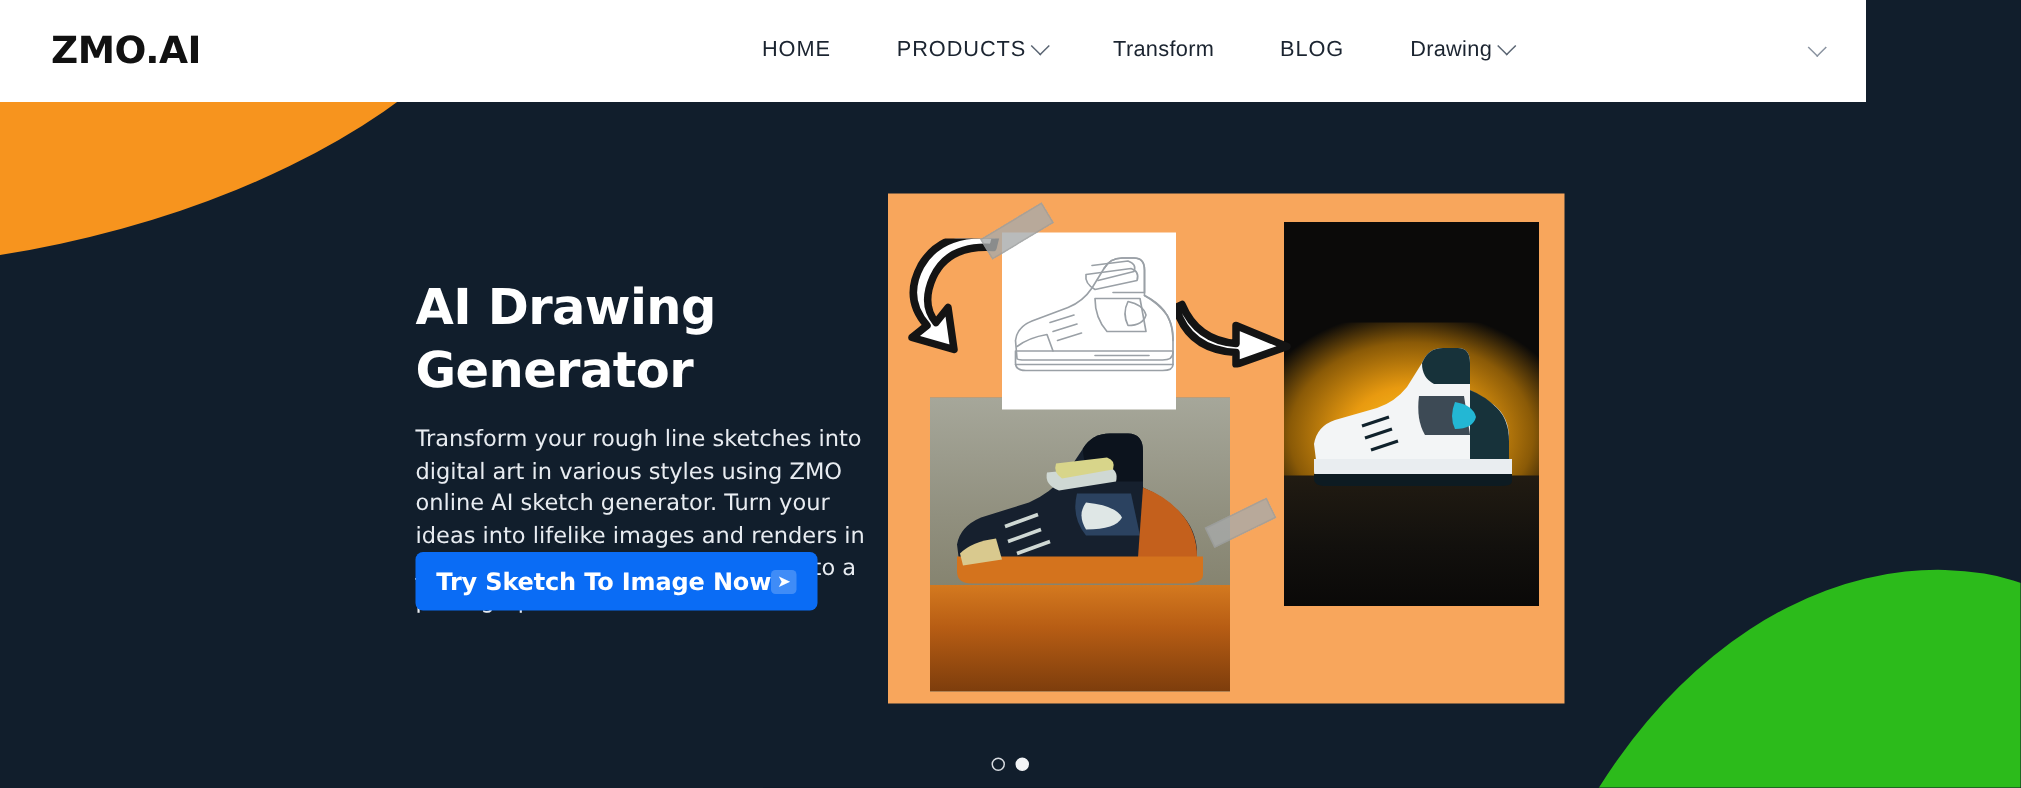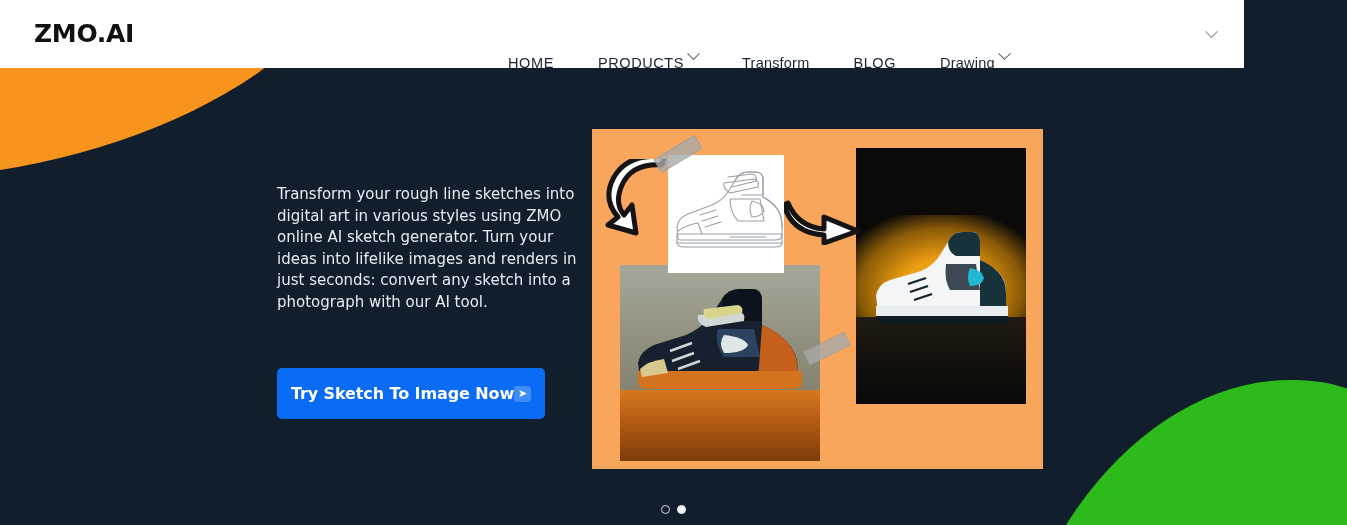--- a/index.html
+++ b/index.html
@@ -47,30 +47,29 @@
   #nav {
     position: absolute;
     left: 486px;
     top: 22px;
     display: flex;
     align-items: center;
     gap: 0px;
   }
   .nav-item {
     display: flex;
-    align-items: flex-start;
+    align-items: center;
     gap: 5px;
     padding: 0 22px;
     font-size: 14.5px;
     color: #1b2430;
     letter-spacing: 0.2px;
     white-space: nowrap;
     line-height: 22px;
     cursor: pointer;
-    margin-top: 30px;
   }
   .nav-item.caps { letter-spacing: 0.6px; }
   .chev {
     display: inline-block;
     width: 8px;
     height: 8px;
     border-right: 1.4px solid #5a6472;
     border-bottom: 1.4px solid #5a6472;
     transform: rotate(45deg) translate(-2px,-2px);
   }
@@ -137,21 +136,21 @@
     color: #e8ecf1;
     margin: 0;
     width: 302px;
     font-family: "DejaVu Sans", sans-serif;
   }
   #cta-button {
     position: absolute;
     left: 277px;
     top: 368px;
     width: 268px;
-    height: 51px;
+    height: 39px;
     background: #0a6cf5;
     border: none;
     border-radius: 5px;
     color: #ffffff;
     font-size: 16px;
     font-weight: 700;
     font-family: "DejaVu Sans", sans-serif;
     display: flex;
     align-items: center;
     justify-content: center;
@@ -318,20 +317,21 @@
         <span class="chev"></span>
       </div>
     </nav>
 
     <div id="header-right">
       <span class="chev"></span>
     </div>
   </div>
 
   <div id="hero-text">
+    <h1 id="hero-title">AI Drawing Generator</h1>
     <p id="hero-desc">Transform your rough line sketches into digital art in various styles using ZMO online AI sketch generator. Turn your ideas into lifelike images and renders in just seconds: convert any sketch into a photograph with our AI tool.</p>
   </div>
 
   <button id="cta-button">
     <span>Try Sketch To Image Now</span>
     <span id="cta-arrow">➤</span>
   </button>
 
   <div id="hero-visual">
 

